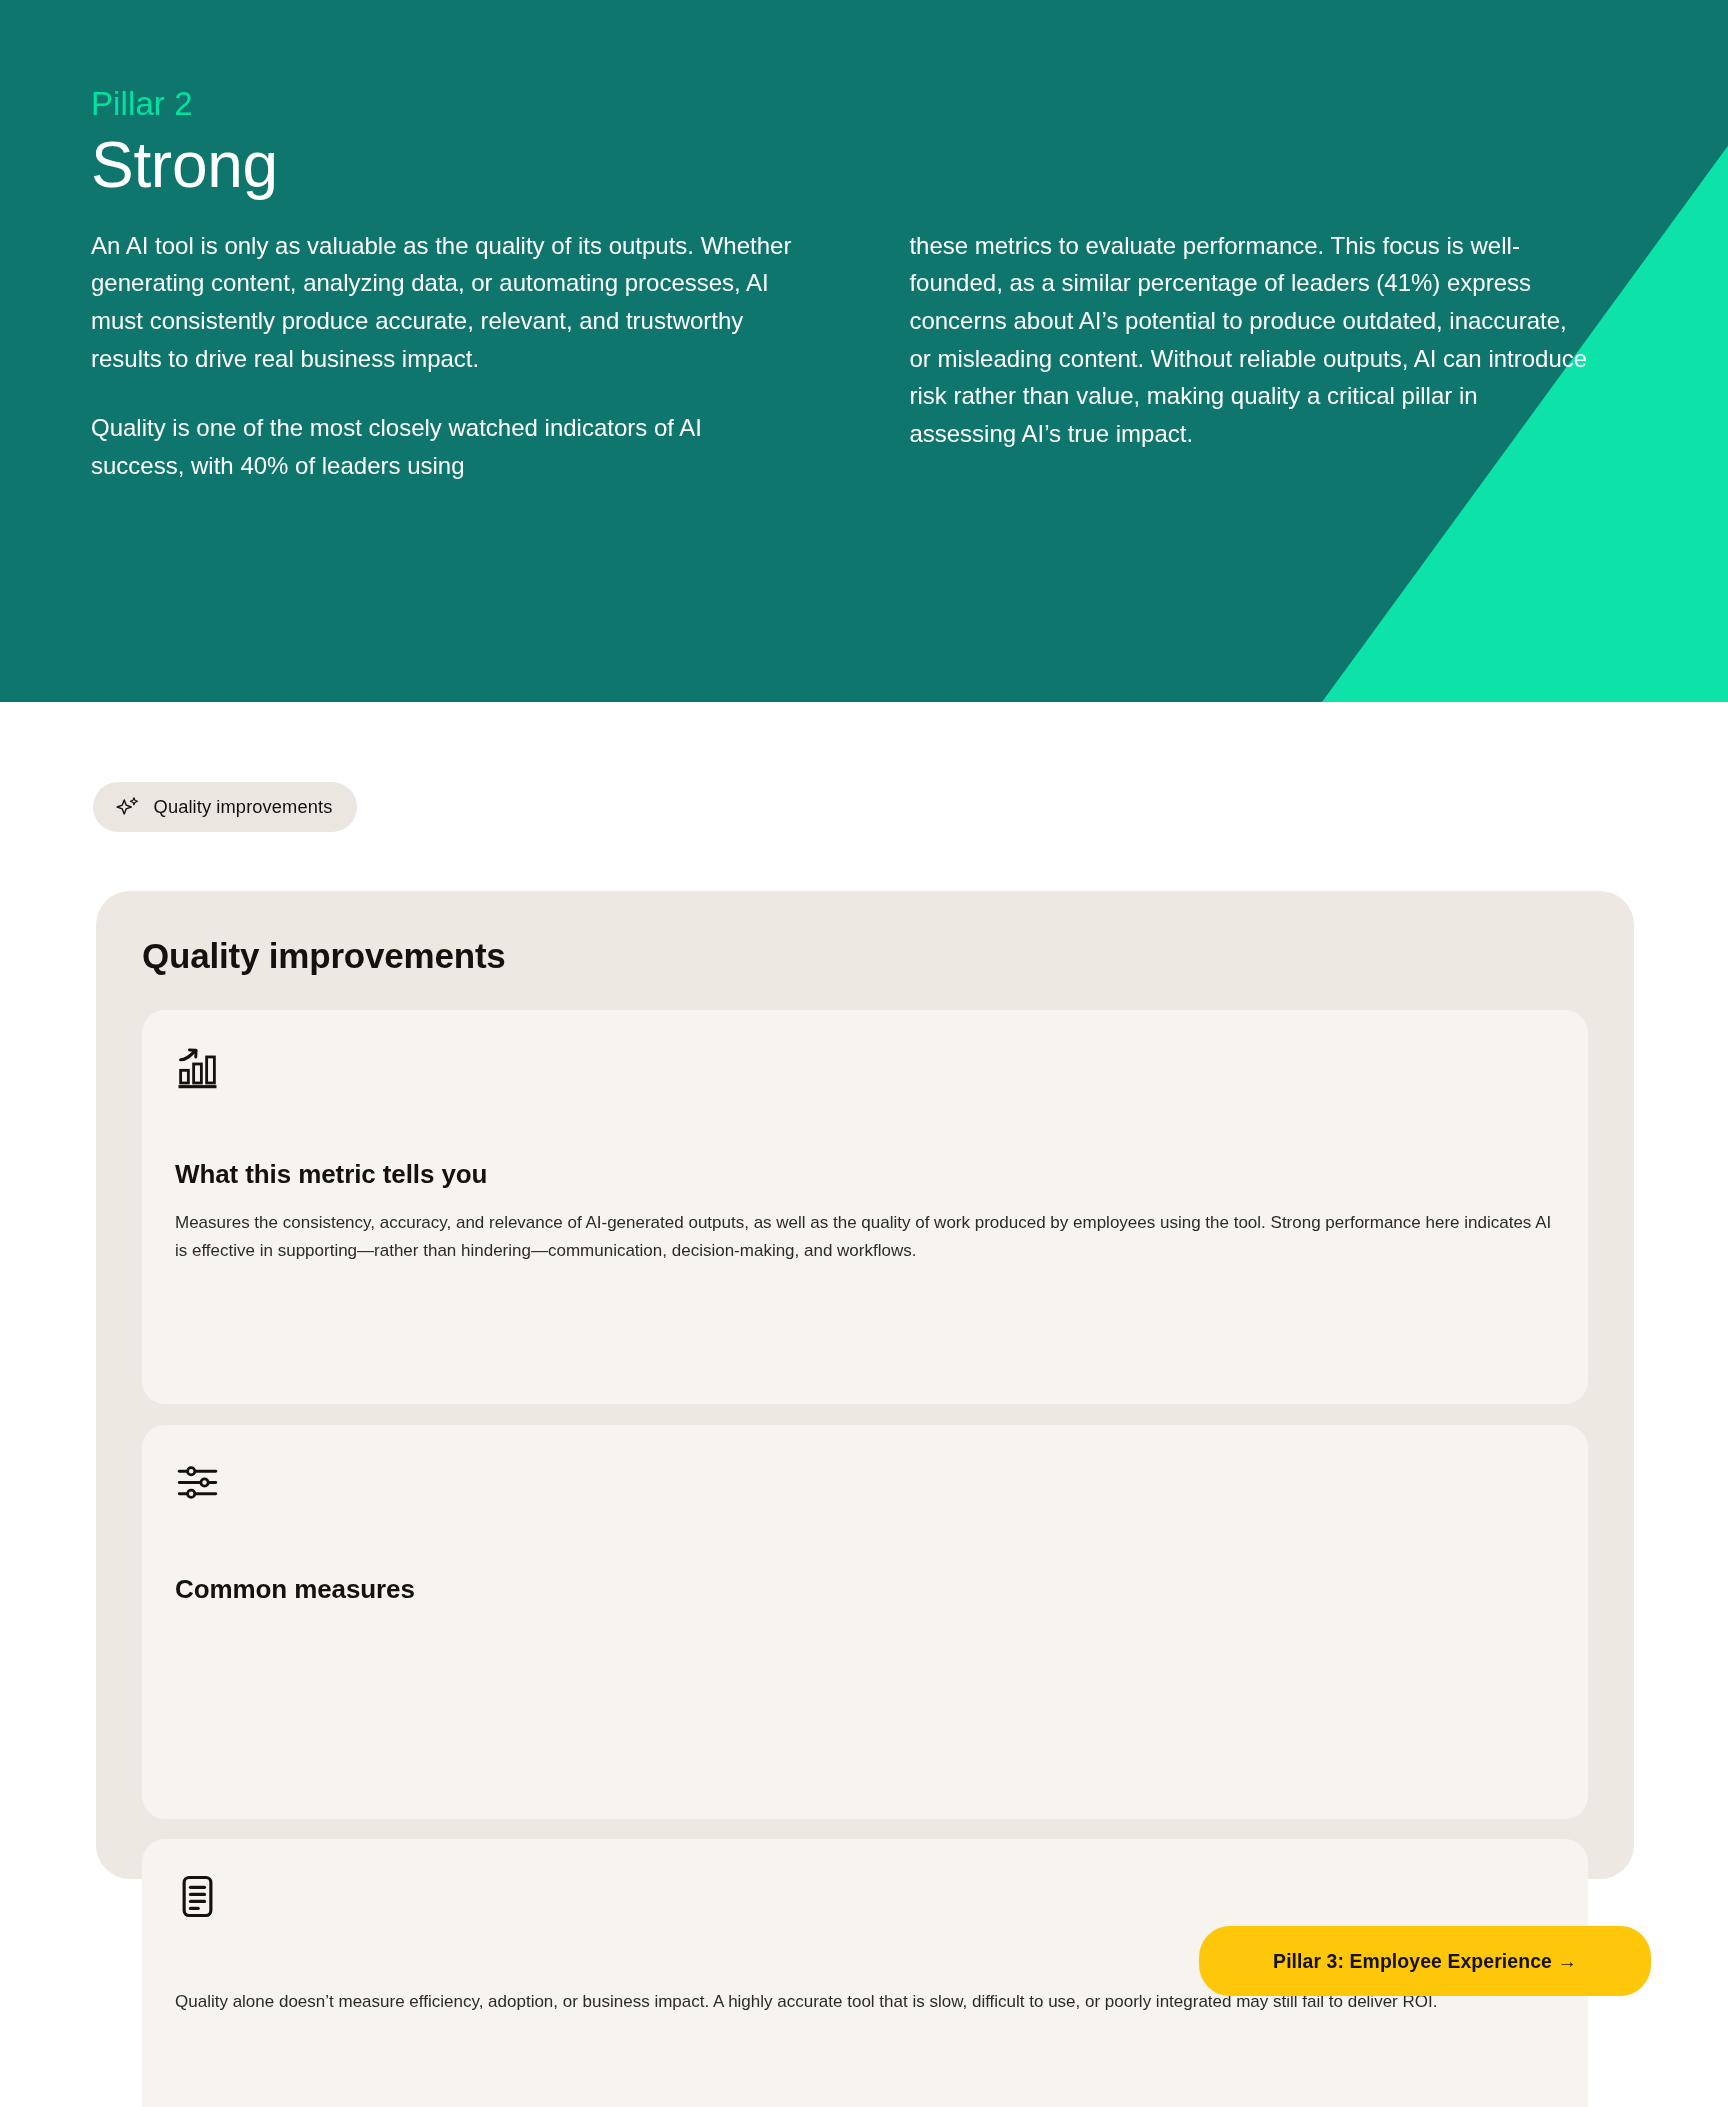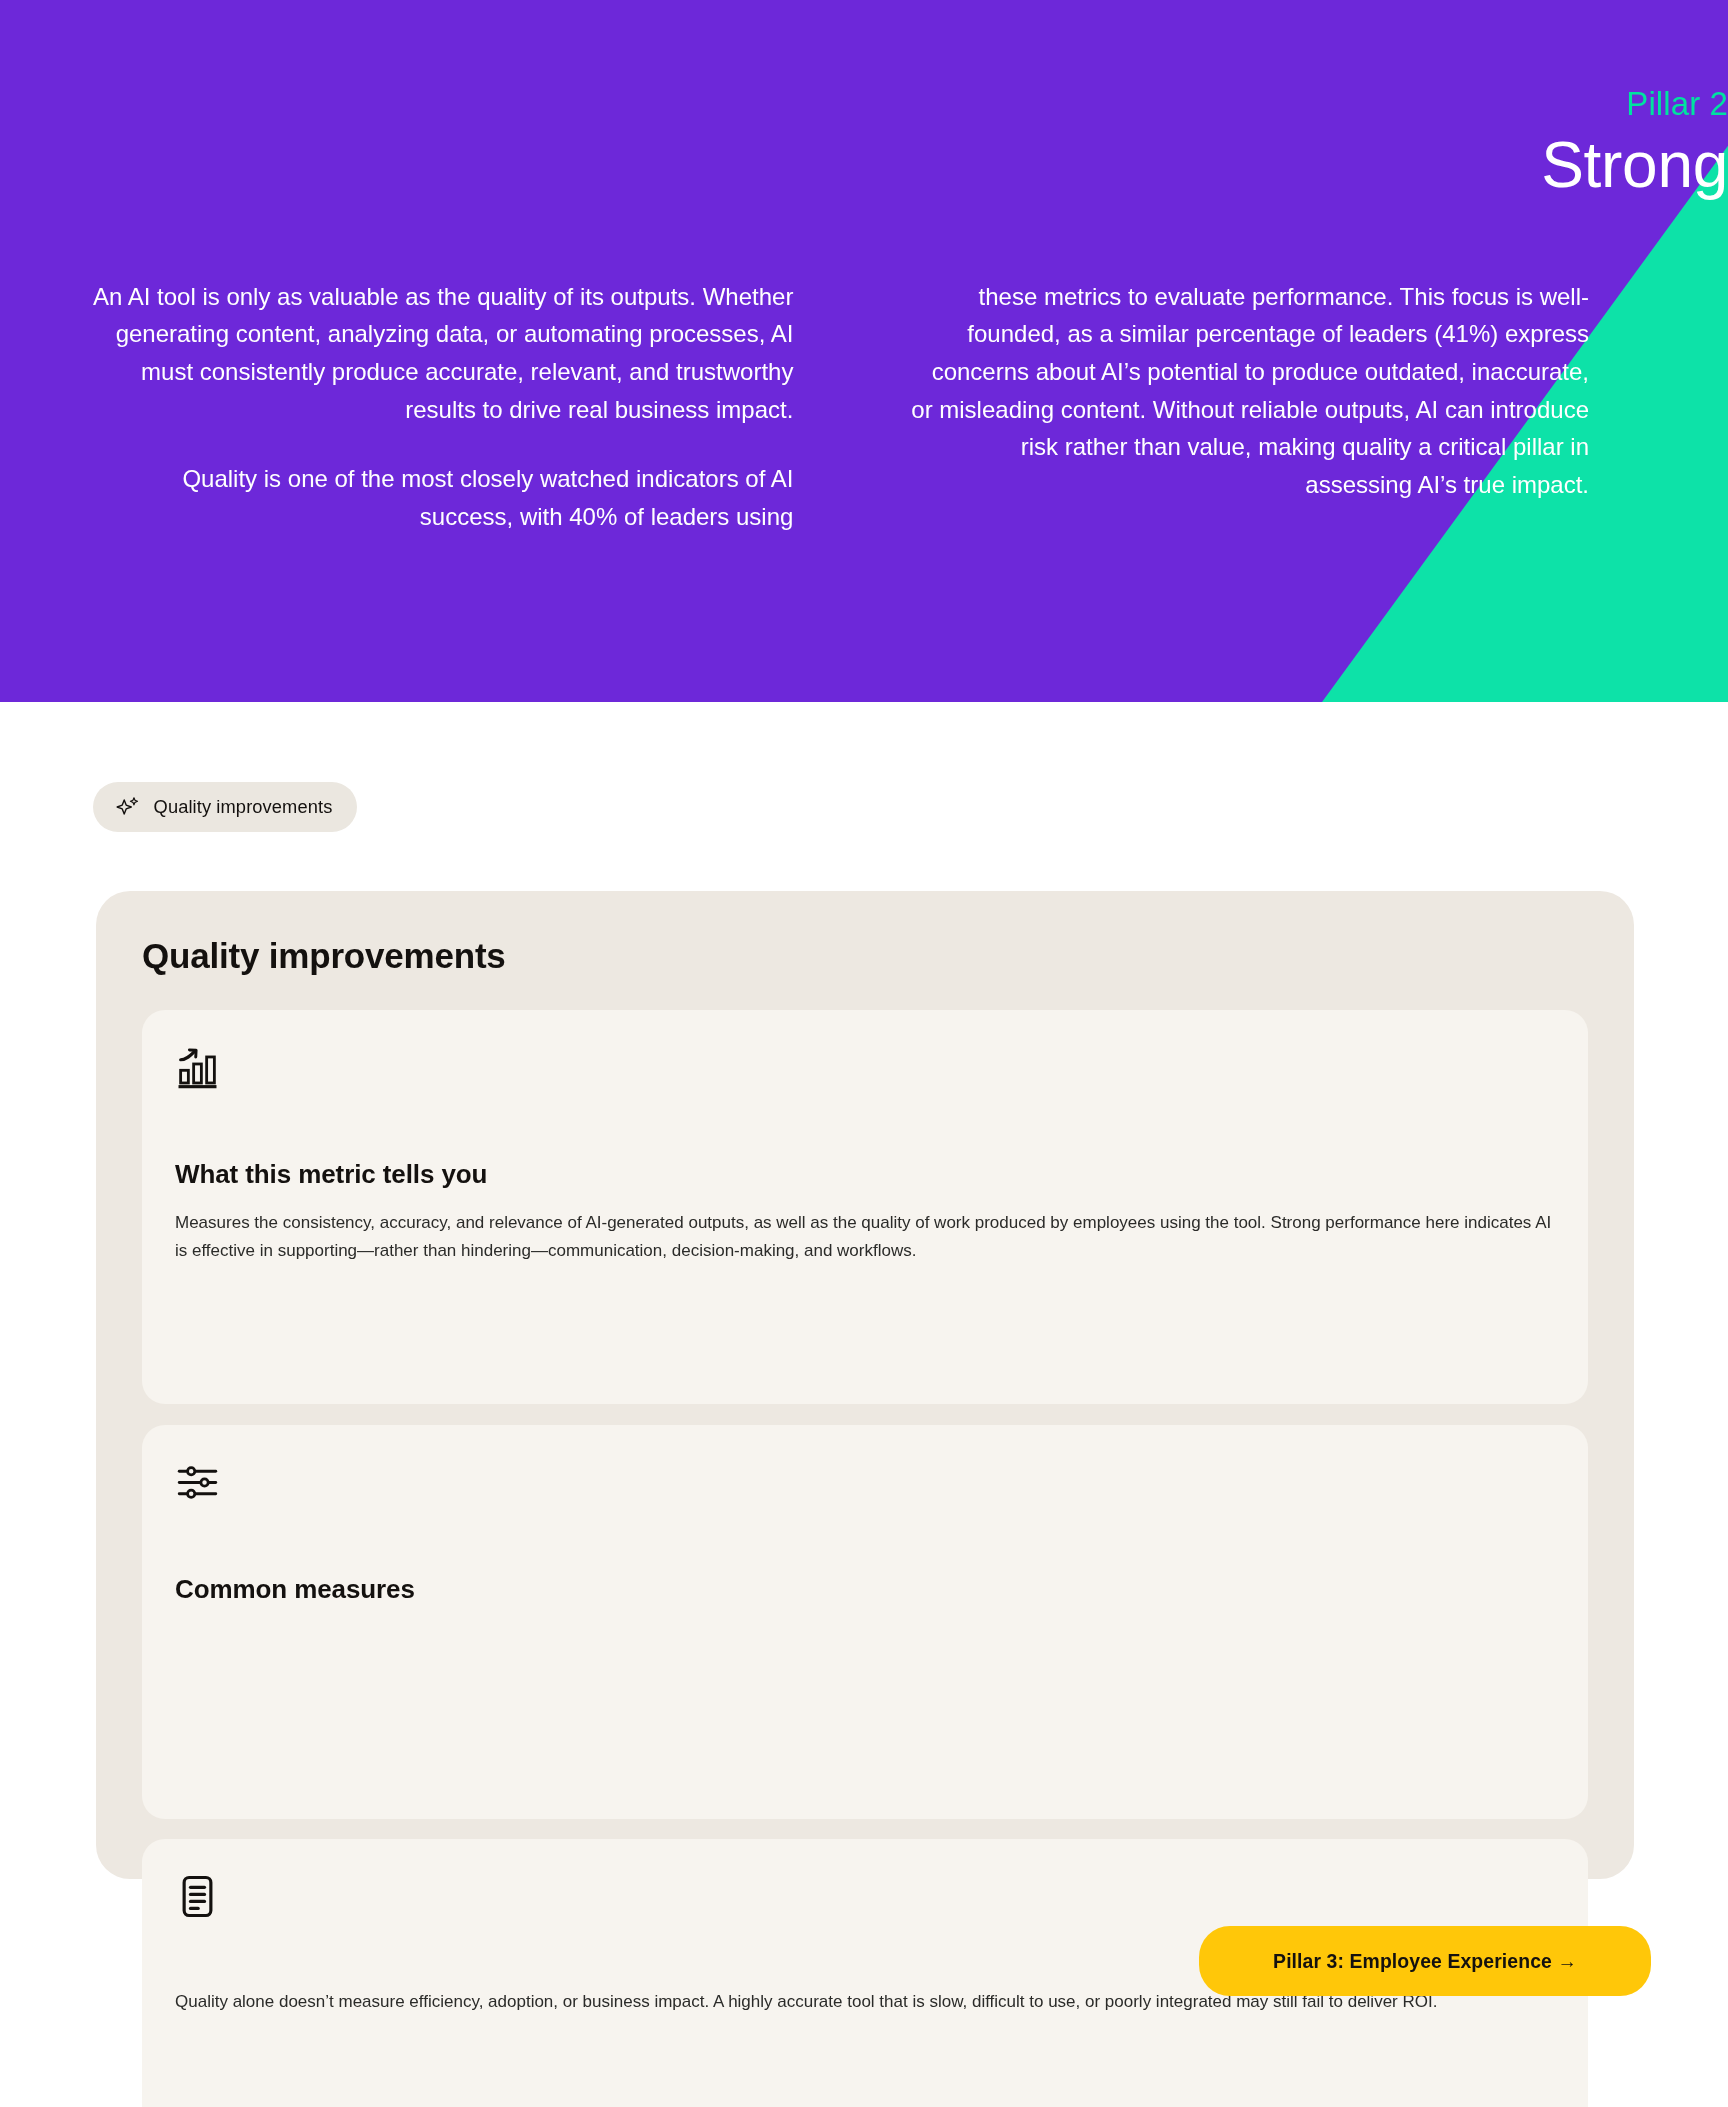--- a/index.html
+++ b/index.html
@@ -7,38 +7,38 @@
     width:1728px; height:2108px;
     background:#FFFFFF;
     font-family:"Liberation Sans", sans-serif;
     -webkit-font-smoothing:antialiased;
   }
   .page { position:relative; width:1728px; height:2108px; overflow:hidden; background:#FFFFFF; }
 
   
   .hero {
     position:absolute; left:0; top:0; width:1728px; height:702px;
-    background:#6d28d9; overflow:hidden;text-align:right;
+    background:#0f766e; overflow:hidden;
   }
   .hero-accent {
     position:absolute; right:0; top:0; width:629px; height:702px;
     pointer-events:none;
   }
   .hero-inner { position:relative; padding:86px 0 0 91px; z-index:2; }
 
   .eyebrow {
     font-size:33px; font-weight:400; color:#00E2A0; letter-spacing:0.1px;
     line-height:1.1;
   }
   .hero-title {
     font-size:64px; font-weight:400; color:#FFFFFF; line-height:1.08;
     margin-top:9.1px; letter-spacing:-0.3px;
   }
   .hero-cols {
-    display:flex; margin-top:77px; width:1498px; gap:116px;
+    display:flex; margin-top:26px; width:1498px; gap:116px;
   }
   .hero-col { width:709px; }
   .hero-col p {
     font-size:24px; line-height:1.57; color:#FFFFFF; font-weight:400;
   }
   .hero-col p + p { margin-top:32px; }
   .hero-col.right { width:686px; padding-top:0; }
 
   
   .chip {

